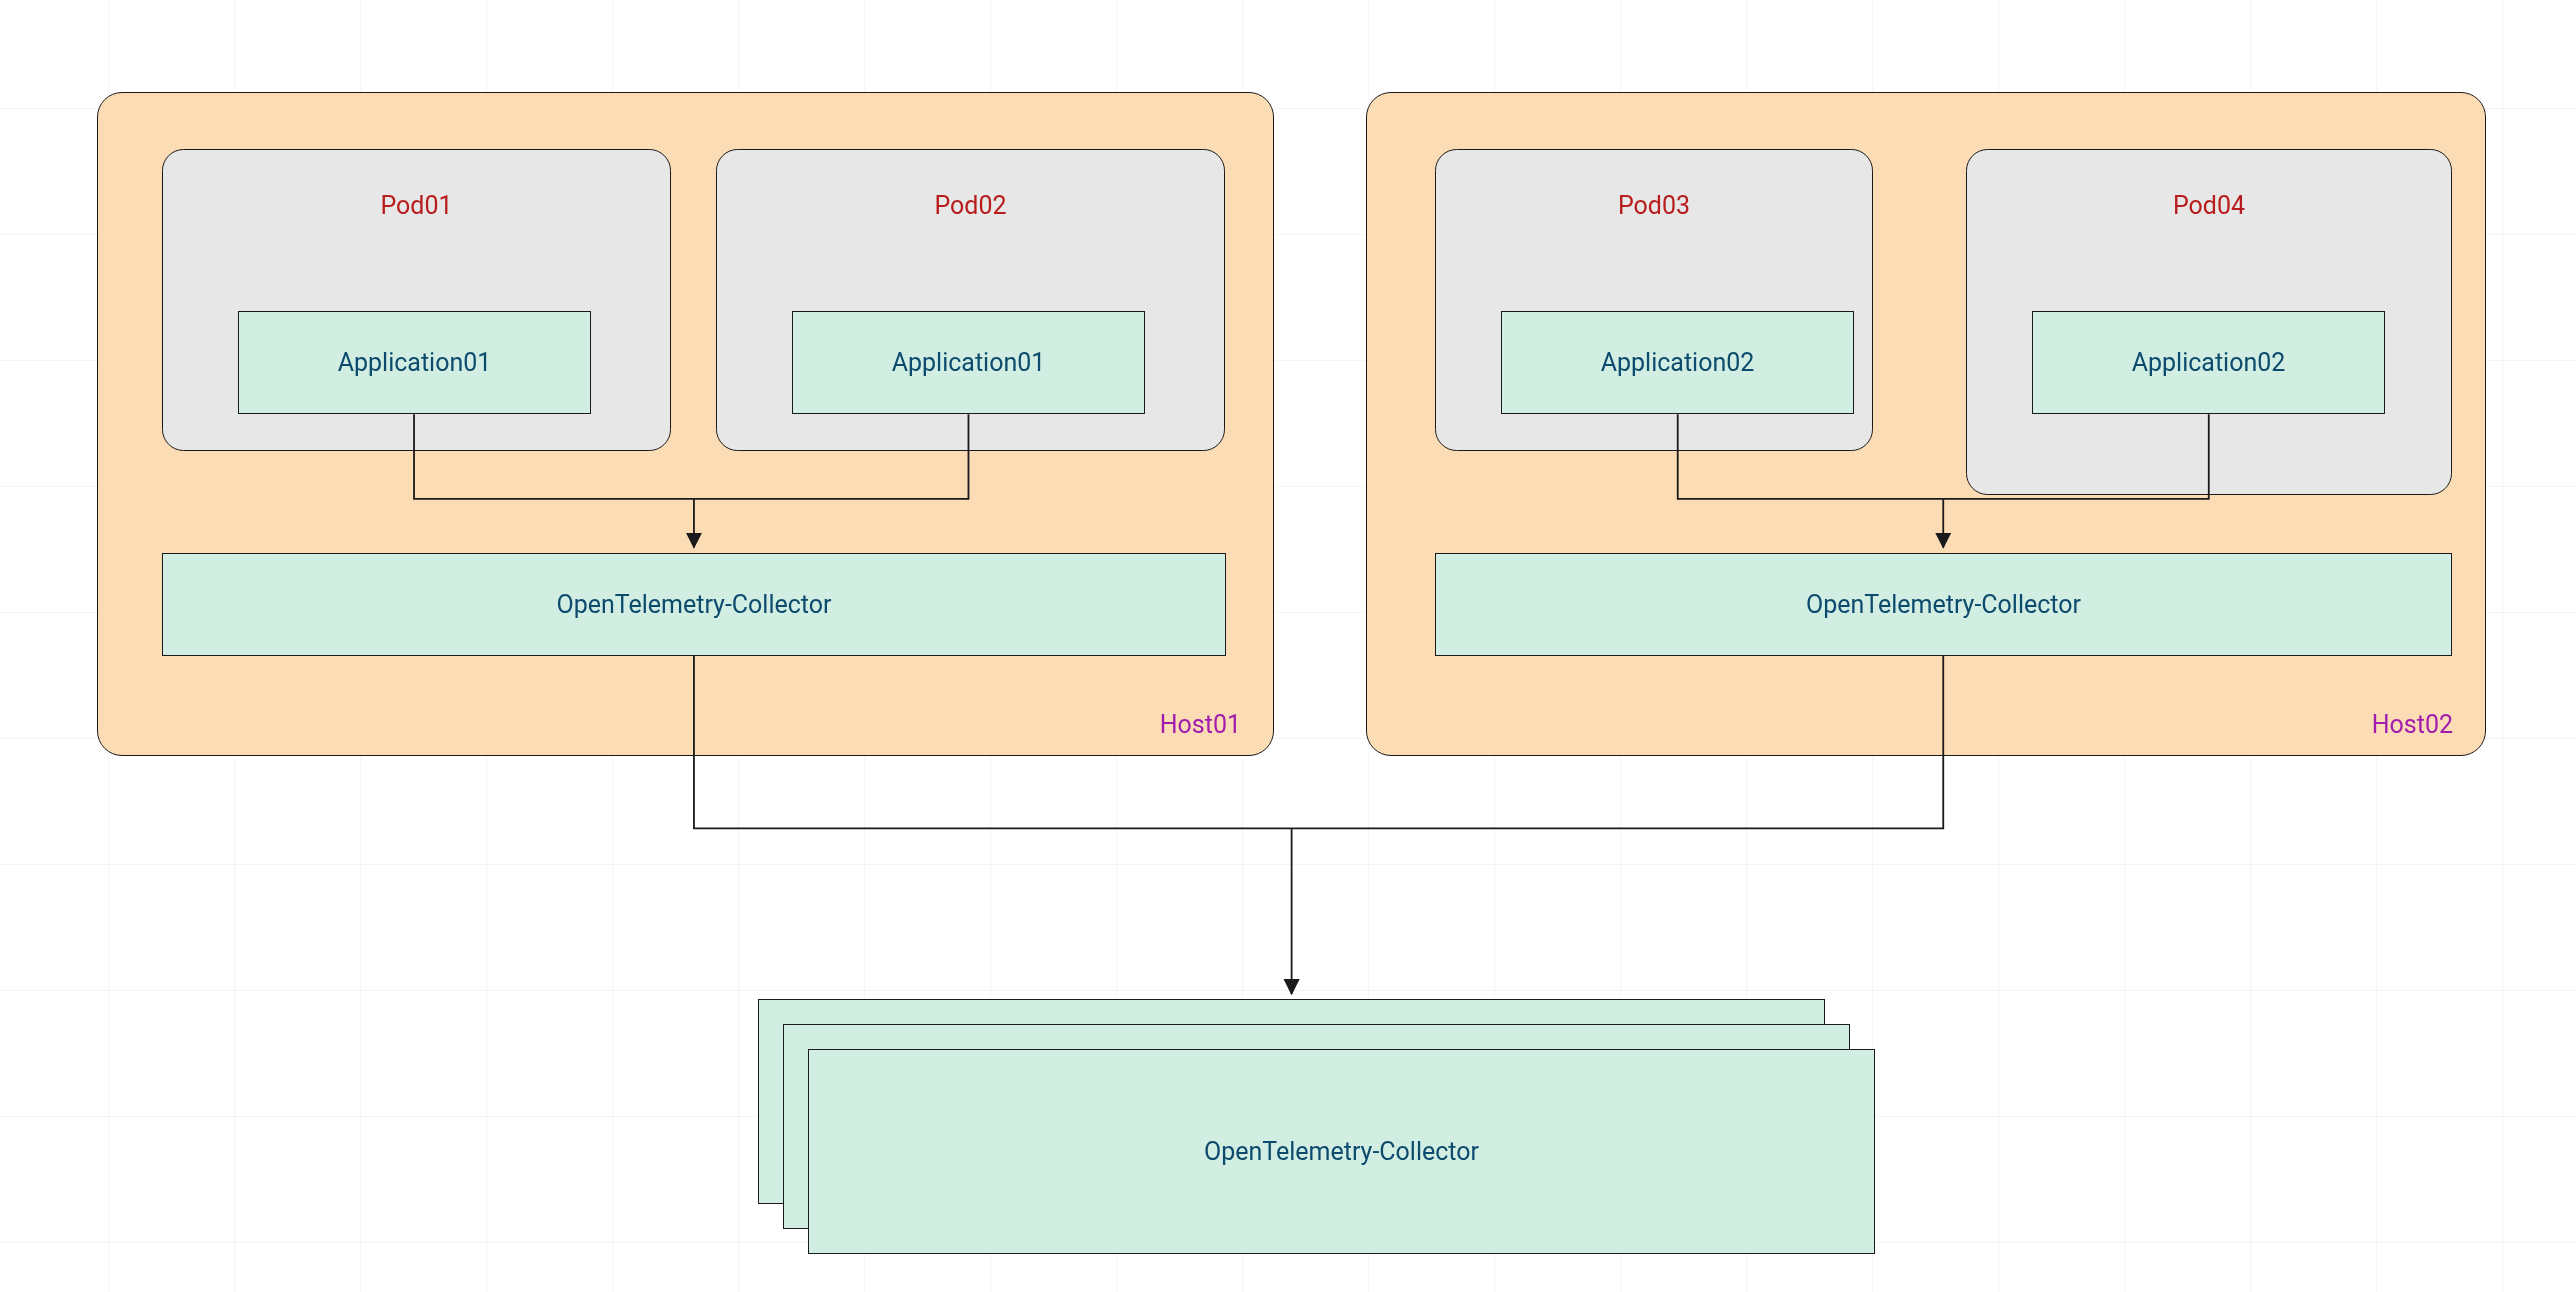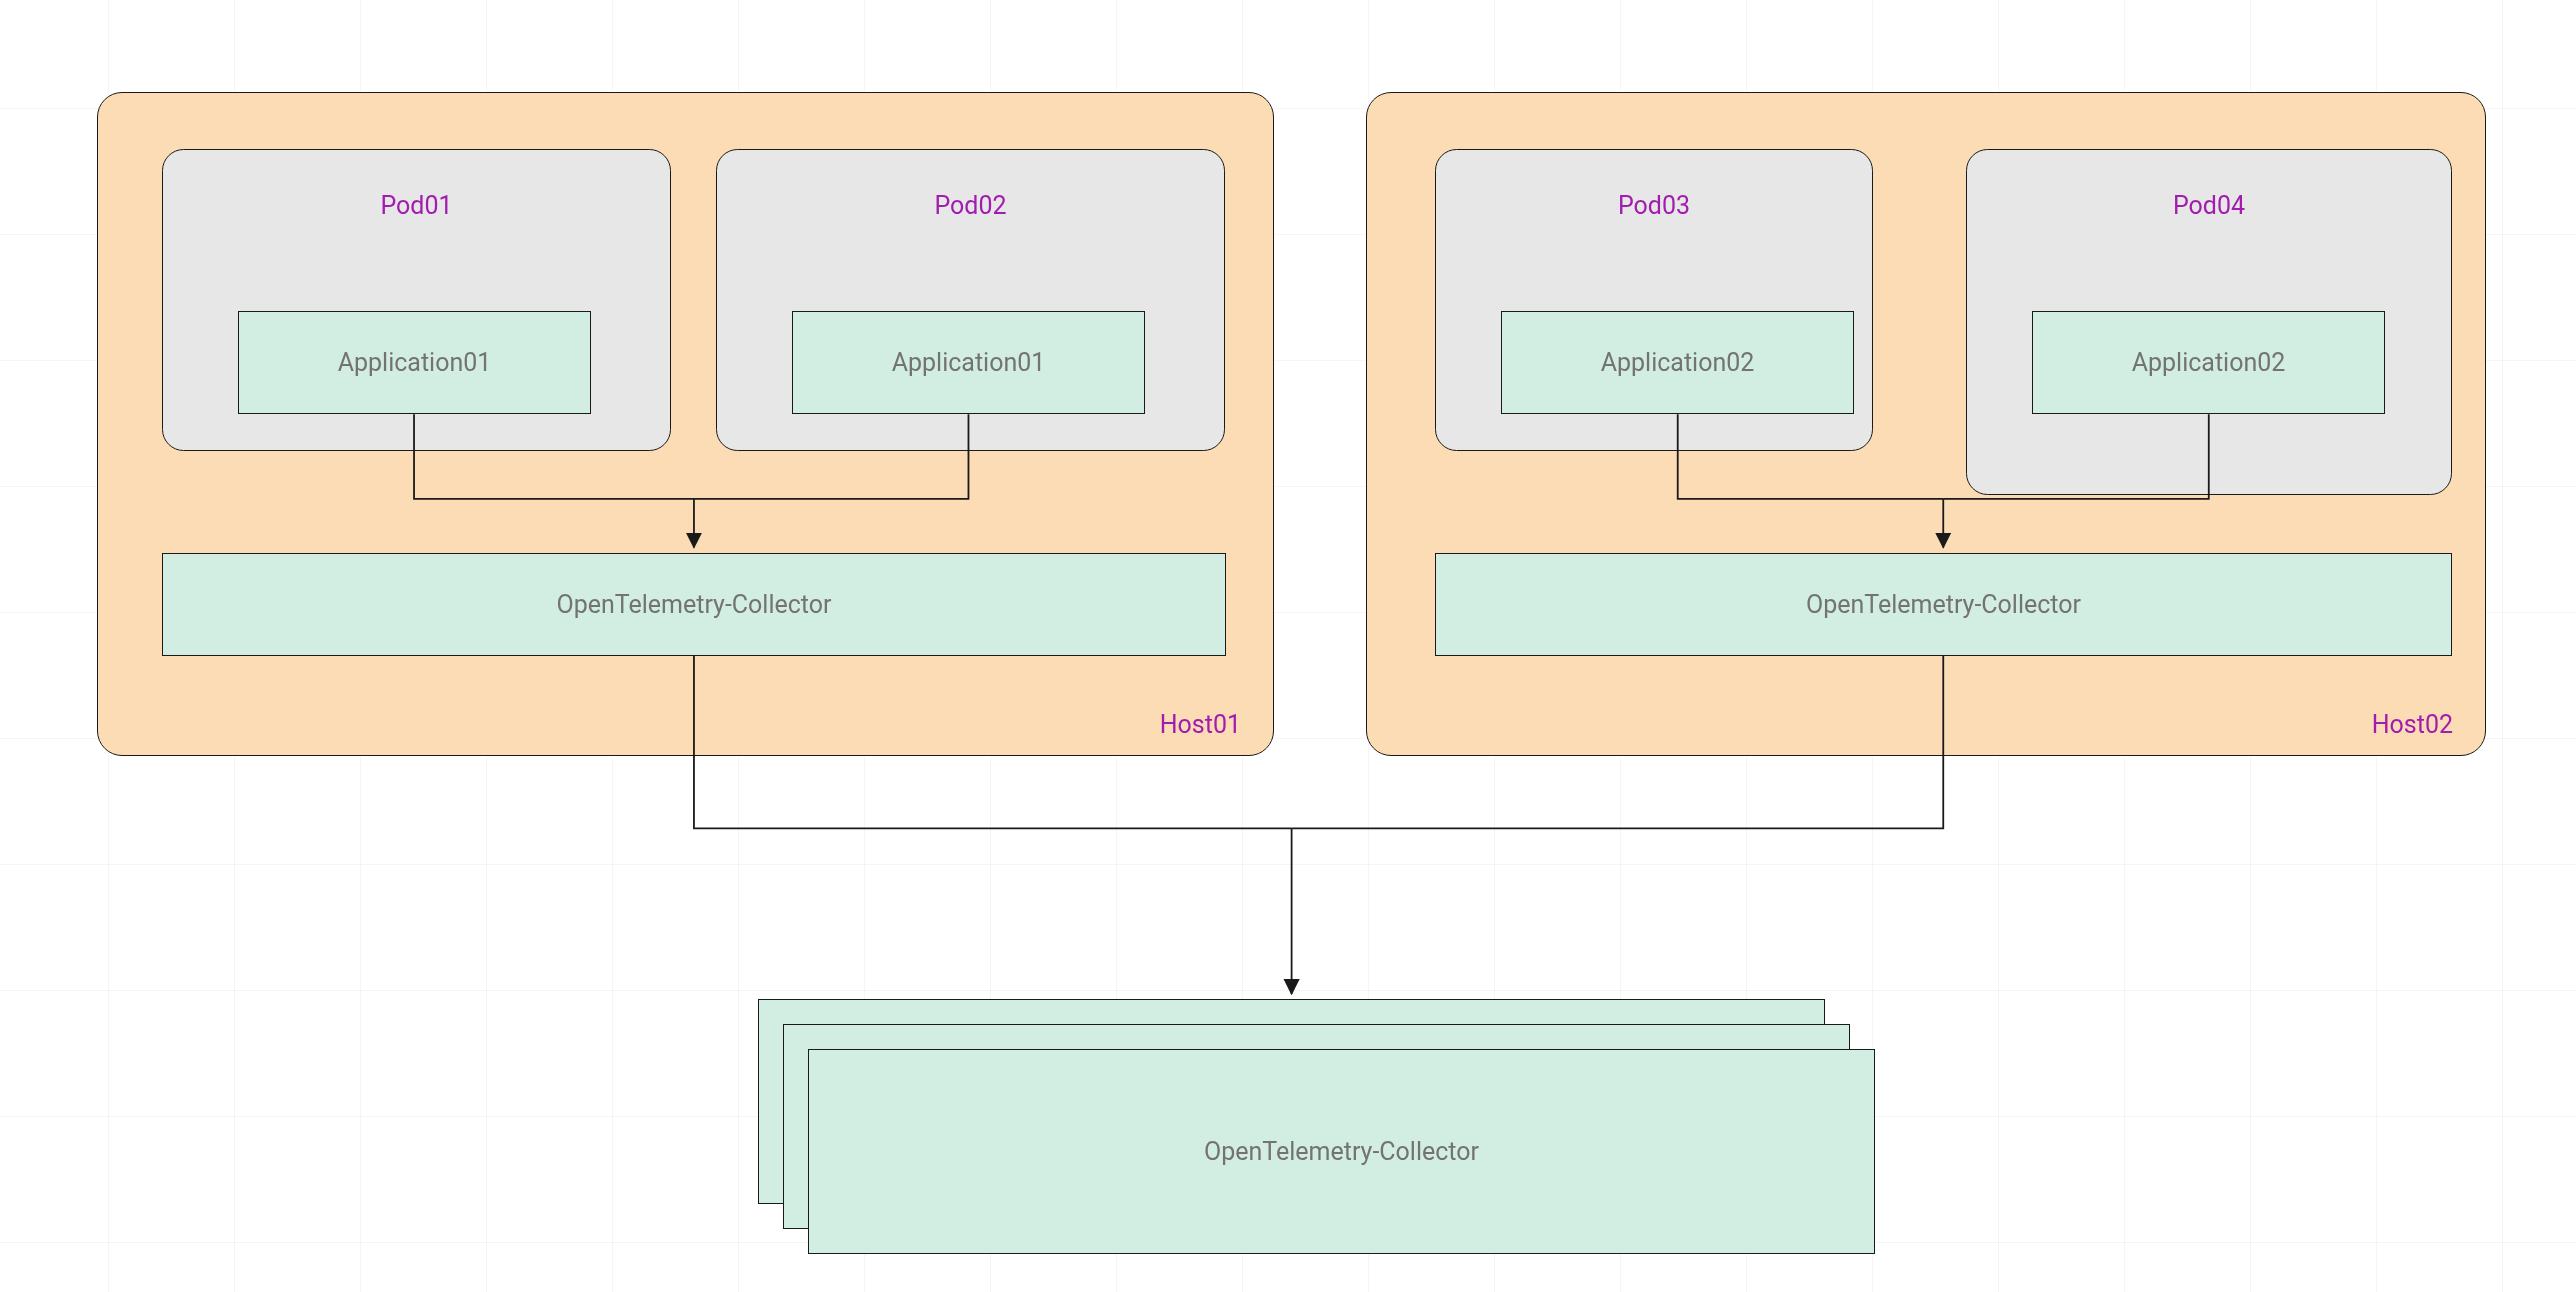--- a/index.html
+++ b/index.html
@@ -54,29 +54,29 @@
     background: #e7e7e7;
     border-radius: 21.6px;
   }
   .pod-label {
     position: absolute;
     top: 41px;
     left: 0;
     right: 0;
     text-align: center;
     font-size: 25px;
-    color: #a21caf;
+    color: #b91c1c;
   }
   .greenbox {
     background: #d2eee2;
     display: flex;
     align-items: center;
     justify-content: center;
     font-size: 25px;
-    color: #737373;
+    color: #0c4a6e;
   }
   svg.edges {
     position: absolute;
     inset: 0;
     width: 100%;
     height: 100%;
   }
 </style>
 </head>
 <body>

